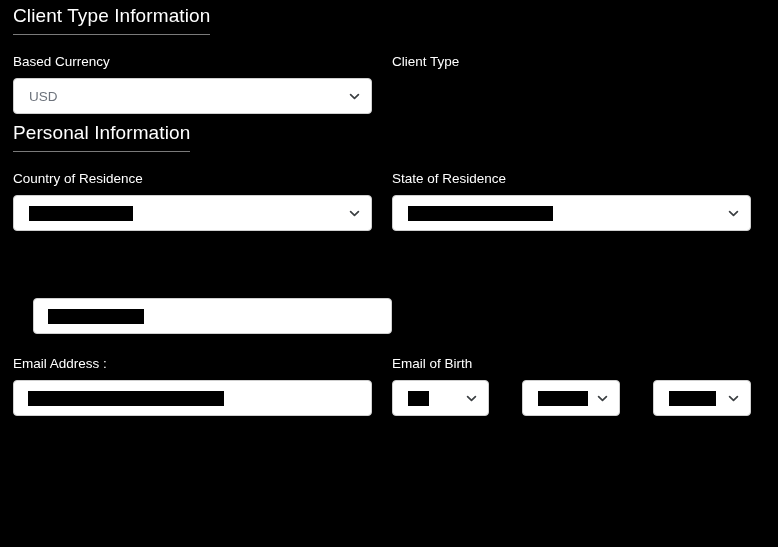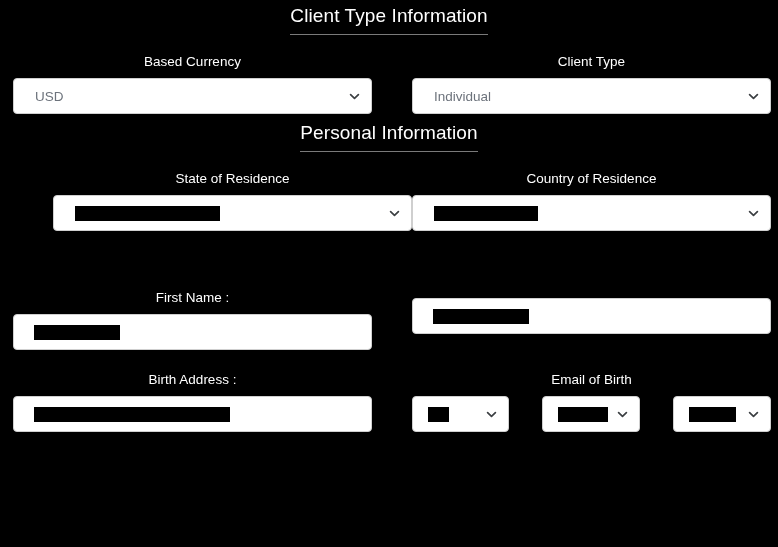--- a/index.html
+++ b/index.html
@@ -17,21 +17,20 @@
   }
 
   .form-root {
     position: absolute;
     left: 0;
     top: 0;
     width: 778px;
     height: 547px;
     box-sizing: border-box;
     padding: 0 13px;
-    text-align: center;
   }
 
   
   .section-heading {
     font-size: 19px;
     font-weight: 400;
     line-height: 22px;
     color: #ffffff;
     letter-spacing: 0.1px;
     display: inline-block;
@@ -48,21 +47,21 @@
   
   .row {
     display: flex;
     width: 752px;
   }
   .col {
     width: 359px;
     box-sizing: border-box;
   }
   .col.right {
-    margin-left: 40px;
+    margin-left: 20px;
   }
   .col.empty { visibility: hidden; }
 
   .field-label {
     display: block;
     font-size: 13.5px;
     line-height: 16px;
     font-weight: 400;
     color: #ffffff;
     white-space: nowrap;
@@ -72,21 +71,21 @@
   .control {
     position: relative;
     box-sizing: border-box;
     width: 359px;
     height: 36px;
     background: #ffffff;
     border: 1px solid #cfcfcf;
     border-radius: 4px;
     display: flex;
     align-items: center;
-    padding: 0 16px;
+    padding: 0 10px;
     overflow: hidden;
   }
   .control .value-text {
     font-size: 13.5px;
     color: #6d737c;
     white-space: nowrap;
     overflow: hidden;
     padding-left: 5px;
   }
 
@@ -158,98 +157,83 @@
           <svg width="11" height="11" viewBox="0 0 11 11" aria-hidden="true">
             <path d="M1.6 3.6 L5.5 7.4 L9.4 3.6" fill="none" stroke="#3c4043" stroke-width="1.7" stroke-linecap="round" stroke-linejoin="round"></path>
           </svg>
         </span>
       </div>
     </div>
 
     <div class="col right">
       <span class="field-label">Client Type</span>
       <div class="spacer-8"></div>
+    </div>
+  </div>
+
+  <div class="heading-row second">
+    <span class="section-heading">Personal Information</span>
+  </div>
+
+  <div class="spacer-19"></div>
+
+  <div class="row">
+    <div class="col">
+      <span class="field-label">Country of Residence</span>
+      <div class="spacer-8"></div>
       <div class="control select">
-        <span class="value-text">Individual</span>
+        <span class="redaction in-select" style="width: 104px;"></span>
         <span class="chevron">
           <svg width="11" height="11" viewBox="0 0 11 11" aria-hidden="true">
             <path d="M1.6 3.6 L5.5 7.4 L9.4 3.6" fill="none" stroke="#3c4043" stroke-width="1.7" stroke-linecap="round" stroke-linejoin="round"></path>
           </svg>
         </span>
       </div>
     </div>
-  </div>
-
-  <div class="heading-row second">
-    <span class="section-heading">Personal Information</span>
-  </div>
-
-  <div class="spacer-19"></div>
-
-  <div class="row">
+
     <div class="col right">
       <span class="field-label">State of Residence</span>
       <div class="spacer-8"></div>
       <div class="control select">
         <span class="redaction in-select" style="width: 145px;"></span>
         <span class="chevron">
           <svg width="11" height="11" viewBox="0 0 11 11" aria-hidden="true">
             <path d="M1.6 3.6 L5.5 7.4 L9.4 3.6" fill="none" stroke="#3c4043" stroke-width="1.7" stroke-linecap="round" stroke-linejoin="round"></path>
           </svg>
         </span>
       </div>
     </div>
-
-    <div class="col">
-      <span class="field-label">Country of Residence</span>
-      <div class="spacer-8"></div>
-      <div class="control select">
-        <span class="redaction in-select" style="width: 104px;"></span>
-        <span class="chevron">
-          <svg width="11" height="11" viewBox="0 0 11 11" aria-hidden="true">
-            <path d="M1.6 3.6 L5.5 7.4 L9.4 3.6" fill="none" stroke="#3c4043" stroke-width="1.7" stroke-linecap="round" stroke-linejoin="round"></path>
-          </svg>
-        </span>
-      </div>
-    </div>
   </div>
 
   <div class="spacer-22"></div>
 
   <div class="row">
     <div class="col">
       <div class="spacer-8"></div>
     </div>
     <div class="col right empty"></div>
   </div>
 
   <div class="spacer-29"></div>
 
   <div class="row">
-    <div class="col">
-      <span class="field-label">First Name :</span>
-      <div class="spacer-8"></div>
-      <div class="control text-input">
-        <span class="redaction in-input" style="width: 86px;"></span>
-      </div>
-    </div>
 
     <div class="col right">
       <div class="spacer-8"></div>
       <div class="control text-input">
         <span class="redaction in-input" style="width: 96px;"></span>
       </div>
     </div>
   </div>
 
   <div class="spacer-22"></div>
 
   <div class="row">
     <div class="col">
-      <span class="field-label">Birth Address :</span>
+      <span class="field-label">Email Address :</span>
       <div class="spacer-8"></div>
       <div class="control text-input">
         <span class="redaction in-input" style="width: 196px;"></span>
       </div>
     </div>
 
     <div class="col right">
       <span class="field-label">Email of Birth</span>
       <div class="spacer-8"></div>
       <div class="dob-group">

